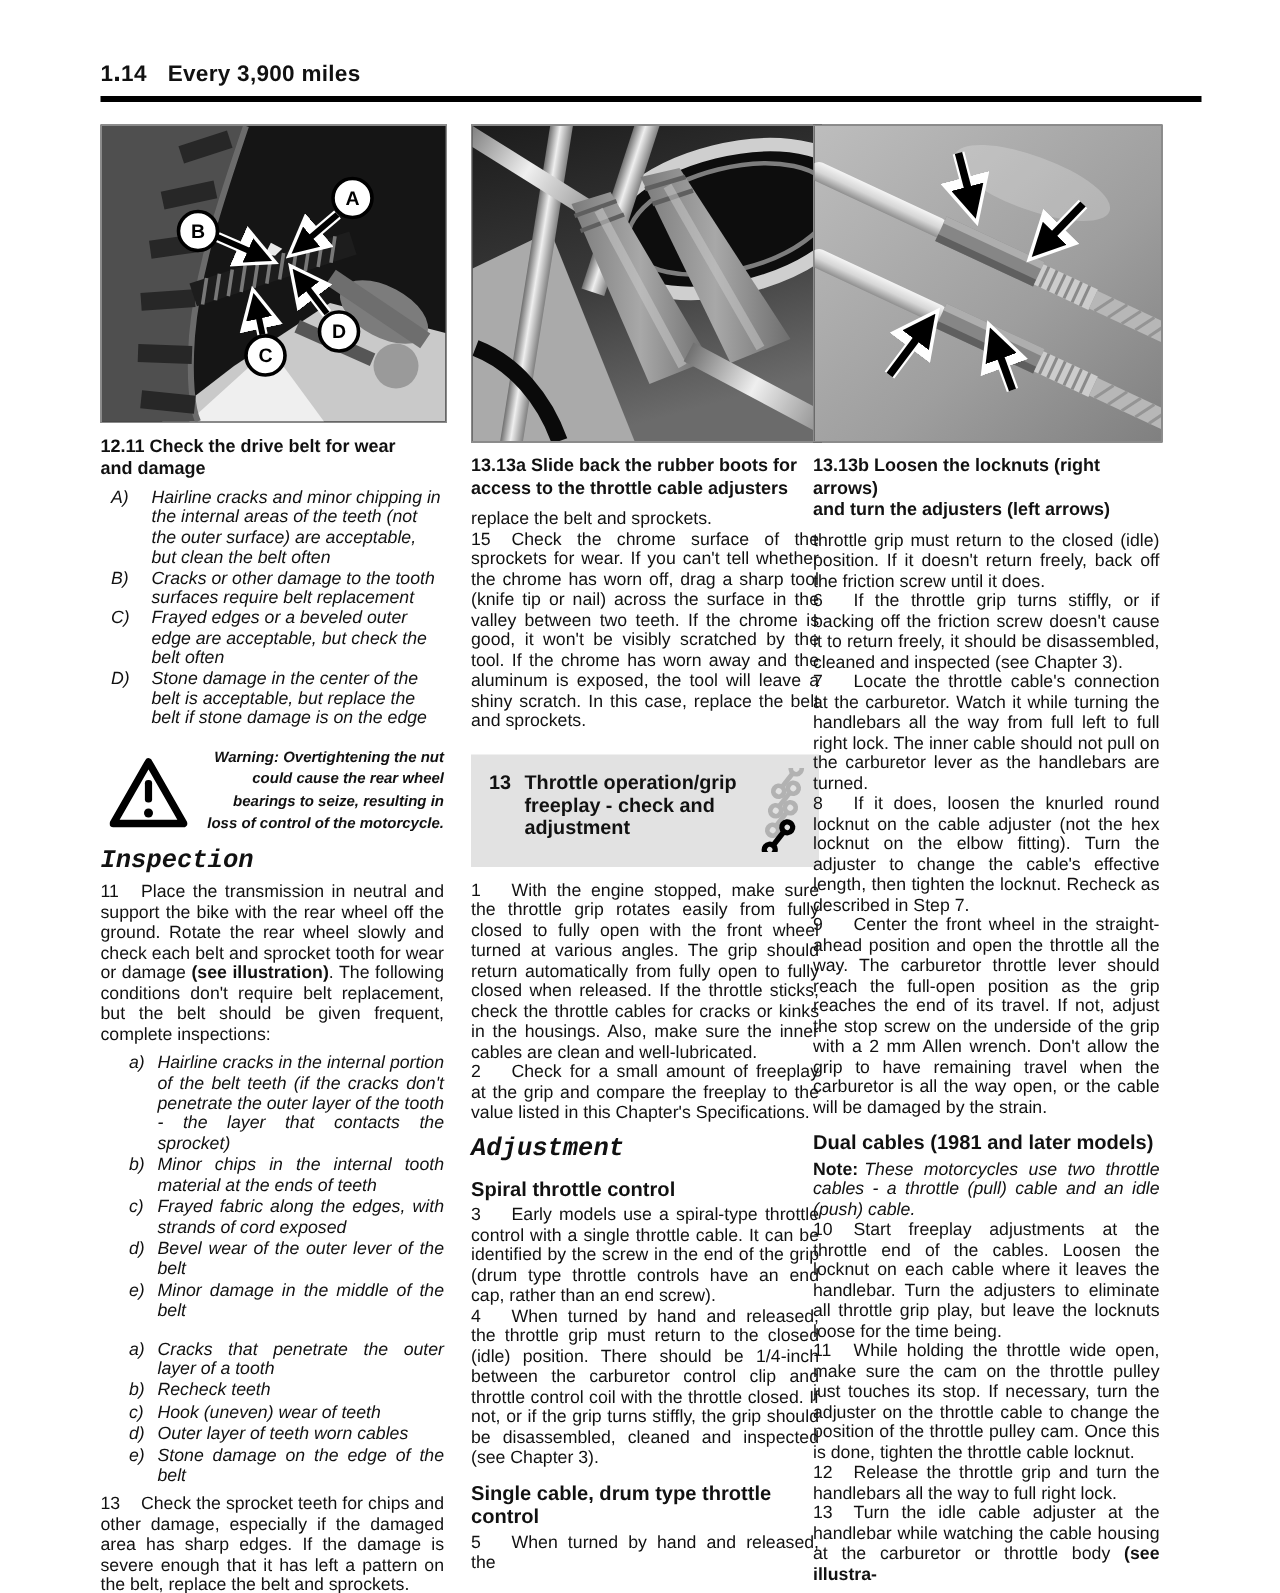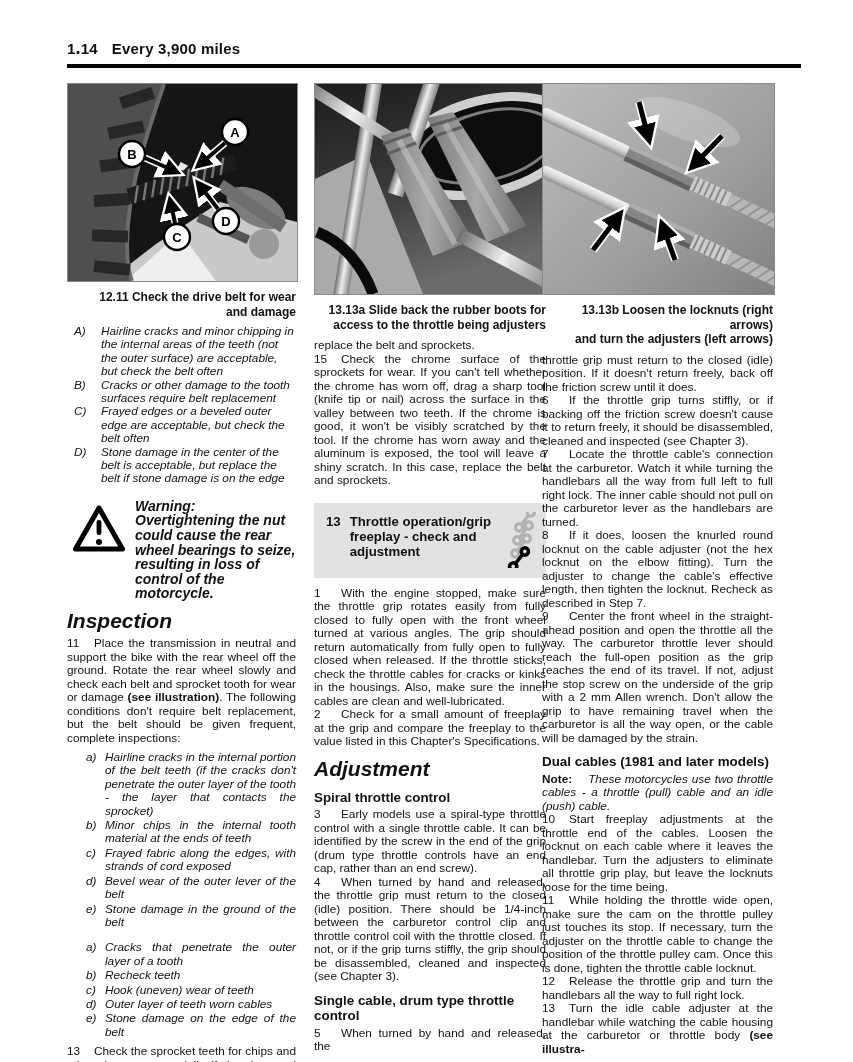--- a/index.html
+++ b/index.html
@@ -6,40 +6,40 @@
   .page{position:relative;width:853px;height:1062px;background:#fff;overflow:hidden;
         font-family:"Liberation Sans","DejaVu Sans",sans-serif;color:#111;}
   .header{position:absolute;left:67px;top:40px;font-size:15px;font-weight:bold;letter-spacing:.2px;}
   .header .pgnum{margin-right:14px;}
   .rule{position:absolute;left:67px;top:64px;width:734px;height:4px;background:#000;}
   .col{position:absolute;top:83px;}
   #col-left{left:67px;width:229px;}
   #col-mid{left:314px;width:232px;}
   #col-right{left:542px;width:231px;}
   .photo{display:block;border:1px solid #8a8a8a;background:#222;}
-  .caption{font-weight:bold;font-size:12px;line-height:14.5px;text-align:right;margin:8px 0 2px;}
+  .caption{font-weight:bold;font-size:12px;line-height:14.5px;text-align:left;margin:8px 0 2px;}
   .fnotes{margin-top:6px;}
   .fnote{display:flex;font-style:italic;font-size:11.8px;line-height:13.4px;}
   .fnote .lbl{flex:none;width:34px;padding-left:7px;box-sizing:border-box;}
   .fnote .txt{flex:1;}
   .para{margin:0;font-size:11.8px;line-height:13.5px;text-align:justify;}
   .pnum{display:inline-block;width:27px;}
   .litem{display:flex;font-style:italic;font-size:11.8px;line-height:13.4px;margin:1px 0;}
   .litem .llbl{flex:none;width:19px;margin-left:19px;}
   .litem .ltxt{flex:1;text-align:justify;}
   .warning{display:flex;align-items:flex-start;margin:13px 0 7px;}
   .warning svg{flex:none;margin:6px 10px 0 6px;}
-  .warning .wtxt{font-weight:bold;font-style:italic;font-size:14px;line-height:14.6px;}
-  .h-italic{font-style:italic;font-weight:bold;font-size:21px;margin:8px 0 4px;}
+  .warning .wtxt{font-weight:bold;font-style:italic;font-size:10px;line-height:14.6px;text-align:right;}
+  .h-italic{font-style:italic;font-weight:bold;font-size:17px;margin:8px 0 4px;font-family:Liberation Mono, monospace;}
   .h-sub{font-weight:bold;font-size:13.4px;line-height:15.5px;margin:9px 0 3px;}
   .secbox{display:flex;align-items:flex-start;background:#e2e2e2;margin:15px 0 9px;padding:11px 8px 10px 12px;}
   .secbox .sb-num{font-weight:bold;font-size:13.2px;line-height:15px;margin-right:9px;}
   .secbox .sb-title{font-weight:bold;font-size:13.2px;line-height:15px;width:152px;}
   .secbox svg{margin-left:auto;margin-top:-2px;}
-  .note-b{margin-right:16px;}
+  .note-b{margin-right:4px;}
   .spacer6{height:5px;}
 </style>
 </head>
 <body>
 
 <div class="page">
 
   <div class="header">
     <span class="pgnum">1․14</span><span>Every 3,900 miles</span>
   </div>
@@ -121,21 +121,21 @@
     </svg>
 
     <div class="caption">
       <div>12.11  Check the drive belt for wear</div>
       <div>and damage</div>
     </div>
 
     <div class="fnotes">
       <div class="fnote">
           <span class="lbl">A)</span>
-          <span class="txt">Hairline cracks and minor chipping in the internal areas of the teeth (not the outer surface) are acceptable, but check the belt often</span>
+          <span class="txt">Hairline cracks and minor chipping in the internal areas of the teeth (not the outer surface) are acceptable, but clean the belt often</span>
         </div>
       <div class="fnote">
           <span class="lbl">B)</span>
           <span class="txt">Cracks or other damage to the tooth surfaces require belt replacement</span>
         </div>
       <div class="fnote">
           <span class="lbl">C)</span>
           <span class="txt">Frayed edges or a beveled outer edge are acceptable, but check the belt often</span>
         </div>
       <div class="fnote">
@@ -170,21 +170,21 @@
       <div class="litem">
           <span class="llbl">c)</span>
           <span class="ltxt">Frayed fabric along the edges, with strands of cord exposed</span>
         </div>
       <div class="litem">
           <span class="llbl">d)</span>
           <span class="ltxt">Bevel wear of the outer lever of the belt</span>
         </div>
       <div class="litem">
           <span class="llbl">e)</span>
-          <span class="ltxt">Stone damage in the ground of the belt</span>
+          <span class="ltxt">Minor damage in the middle of the belt</span>
         </div>
     </div>
     <div class="spacer6"></div>
 
 
     <div class="spacer6"></div>
     <div>
       <div class="litem">
           <span class="llbl">a)</span>
           <span class="ltxt">Cracks that penetrate the outer layer of a tooth</span>
@@ -254,21 +254,21 @@
             <path d="M120,52 L147,43"></path>
         </g>
         <path d="M84,56 L140,160" stroke="#c9c9c9" stroke-width="6" opacity="0.55" fill="none"></path>
         <path d="M130,40 L192,148" stroke="#c9c9c9" stroke-width="6" opacity="0.5" fill="none"></path>
       </g>
       <rect x="138" y="168" width="110" height="14" fill="url(#chrome2)" transform="rotate(28 190 175)"></rect>
     </svg>
 
     <div class="caption">
       <div>13.13a  Slide back the rubber boots for</div>
-      <div>access to the throttle being adjusters</div>
+      <div>access to the throttle cable adjusters</div>
     </div>
     <div class="spacer6"></div>
 
     <p class="para">replace the belt and sprockets.</p>
     <p class="para"><span class="pnum">15</span><span>Check the chrome surface of the sprockets for wear. If you can't tell whether the chrome has worn off, drag a sharp tool (knife tip or nail) across the surface in the valley between two teeth. If the chrome is good, it won't be visibly scratched by the tool. If the chrome has worn away and the aluminum is exposed, the tool will leave a shiny scratch. In this case, replace the belt and sprockets.</span></p>
 
     <div class="secbox">
       <span class="sb-num">13</span>
       <span class="sb-title">Throttle operation/grip freeplay - check and adjustment</span>
       <svg width="34" height="56" viewBox="0 0 34 56">

